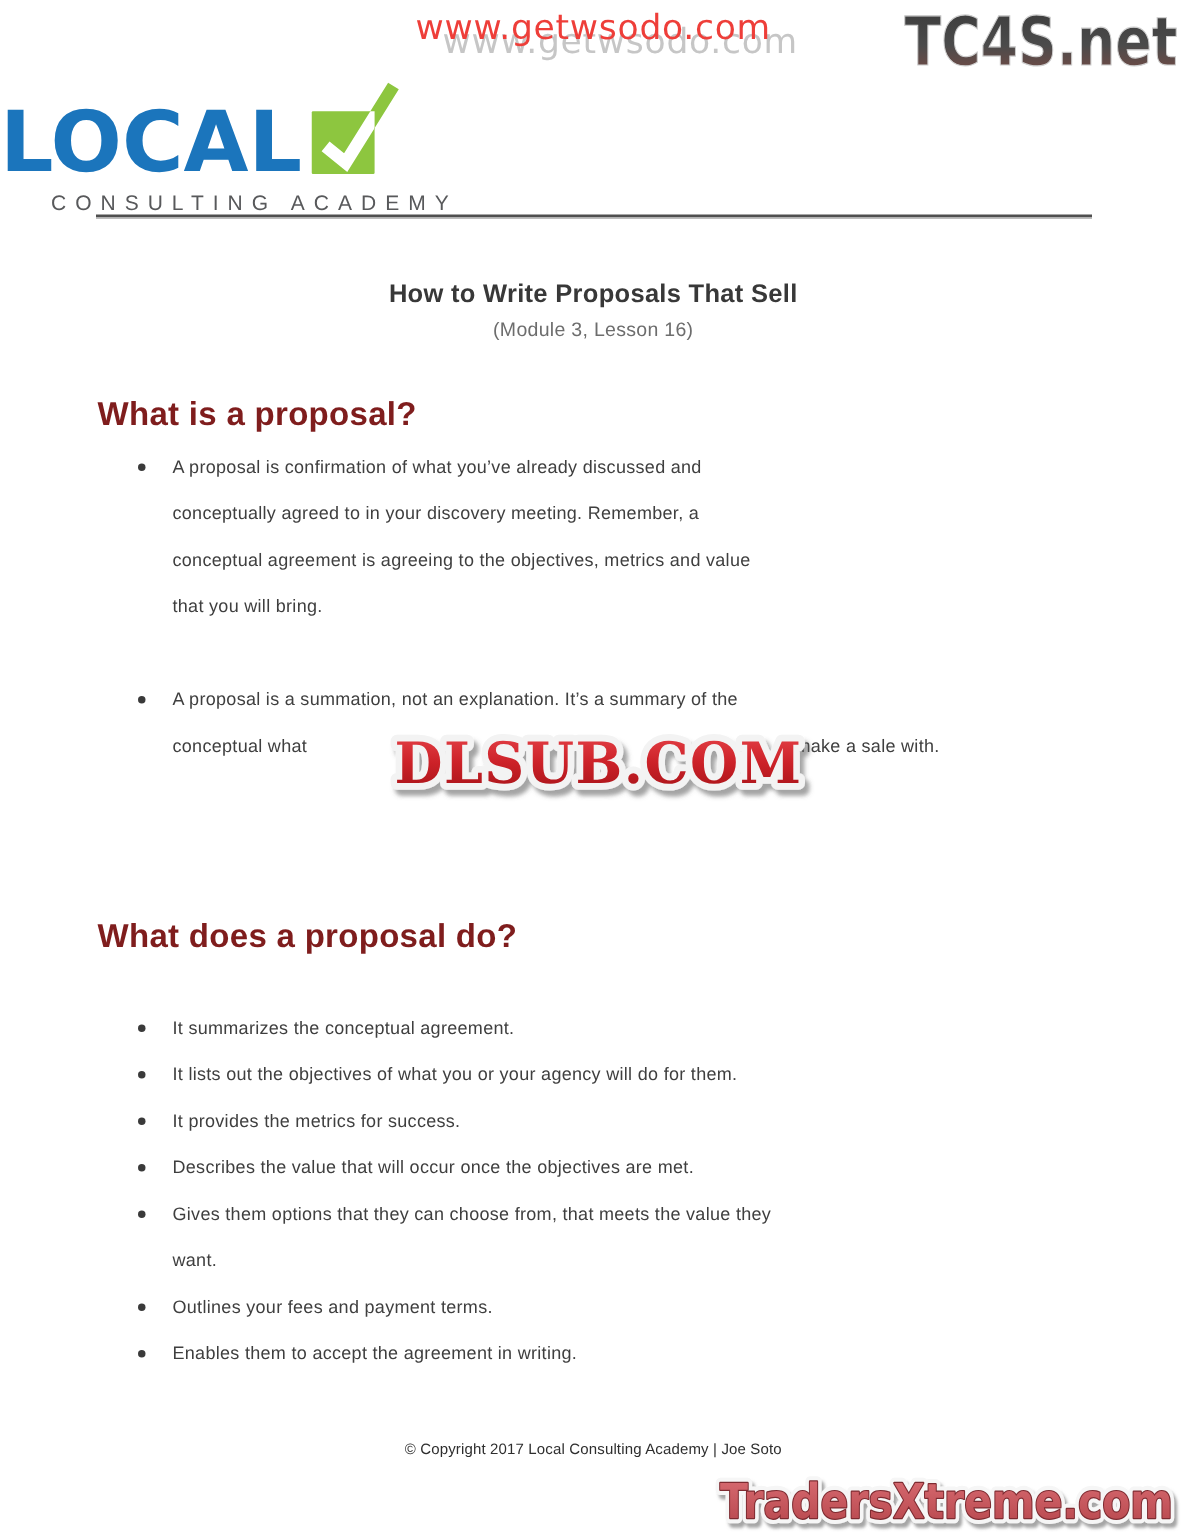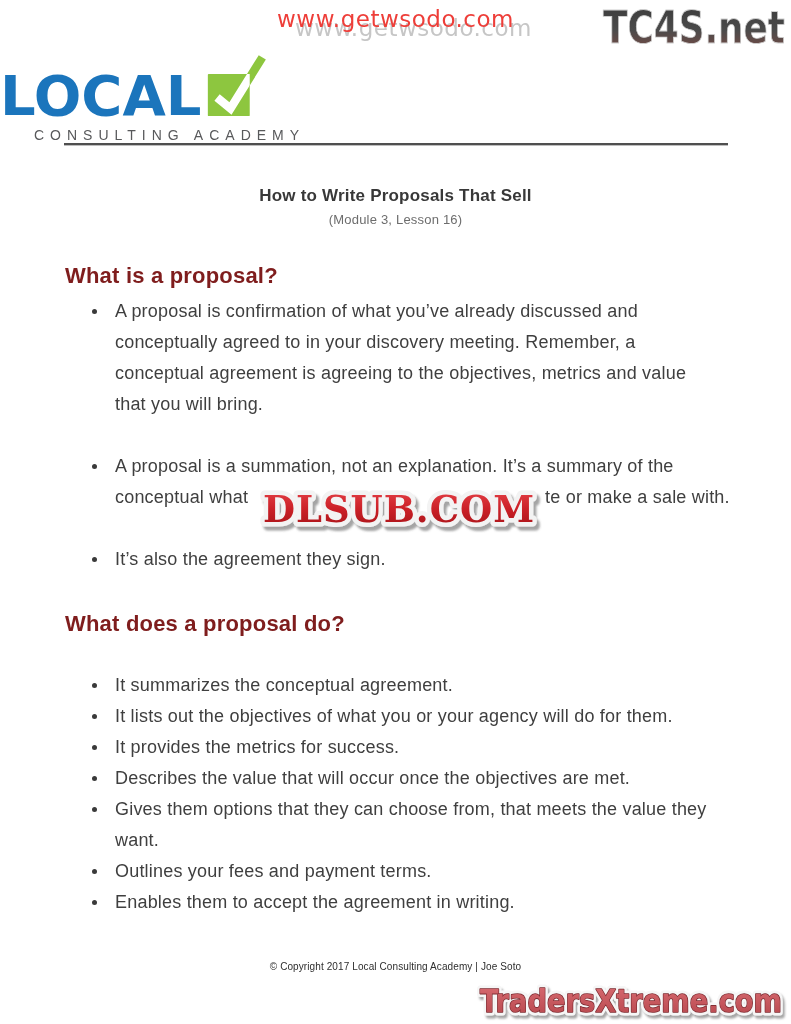--- a/index.html
+++ b/index.html
@@ -33,21 +33,21 @@
   .h1pos{top:263px;}
   .h2pos{top:611px;}
 
   .blist{position:absolute;left:65px;width:666px;margin:0;padding:0;list-style:none;}
   .list1{top:296px;}
   .list2{top:670px;}
   .blist li{position:relative;padding-left:50px;}
   .list1 li{margin-bottom:31px;}
   .list2 li{margin-bottom:0;}
   .dot{position:absolute;left:27px;top:13px;width:5px;height:5px;border-radius:50%;background:#3a3a3a;}
-  .ln{line-height:31px;font-size:18px;color:#3f3f3f;letter-spacing:.2px;white-space:nowrap;}
+  .ln{line-height:31px;font-size:12px;color:#3f3f3f;letter-spacing:.2px;white-space:nowrap;}
   .gap{display:inline-block;width:297px;height:1px;}
 
   
   .wm-dlsub{position:absolute;left:252px;top:481px;z-index:6;}
   .wm-dlsub text{font-family:"DejaVu Serif","Liberation Serif",serif;font-weight:bold;font-size:38px;letter-spacing:1px;}
   .wm-traders{position:absolute;right:1px;top:976px;z-index:6;}
   .wm-traders text{font-family:"DejaVu Sans",sans-serif;font-weight:bold;font-size:32px;}
 
   .doc-footer{position:absolute;top:961px;left:0;right:0;text-align:center;
         font-size:10px;color:#2e2e2e;letter-spacing:.1px;}
@@ -101,24 +101,20 @@
       <span class="dot"></span>
       <div class="ln">A proposal is confirmation of what you’ve already discussed and</div>
       <div class="ln">conceptually agreed to in your discovery meeting. Remember, a</div>
       <div class="ln">conceptual agreement is agreeing to the objectives, metrics and value</div>
       <div class="ln">that you will bring.</div>
     </li>
     <li>
       <span class="dot"></span>
       <div class="ln">A proposal is a summation, not an explanation. It’s a summary of the</div>
       <div class="ln"><span>conceptual what</span><span class="gap"></span><span>te or make a sale with.</span></div>
-    </li>
-    <li>
-      <span class="dot"></span>
-      <div class="ln">It’s also the agreement they sign.</div>
     </li>
   </ul>
 
   <div class="sec-heading h2pos">What does a proposal do?</div>
   <ul class="blist list2">
     <li>
       <span class="dot"></span>
       <div class="ln">It summarizes the conceptual agreement.</div>
     </li>
     <li>

